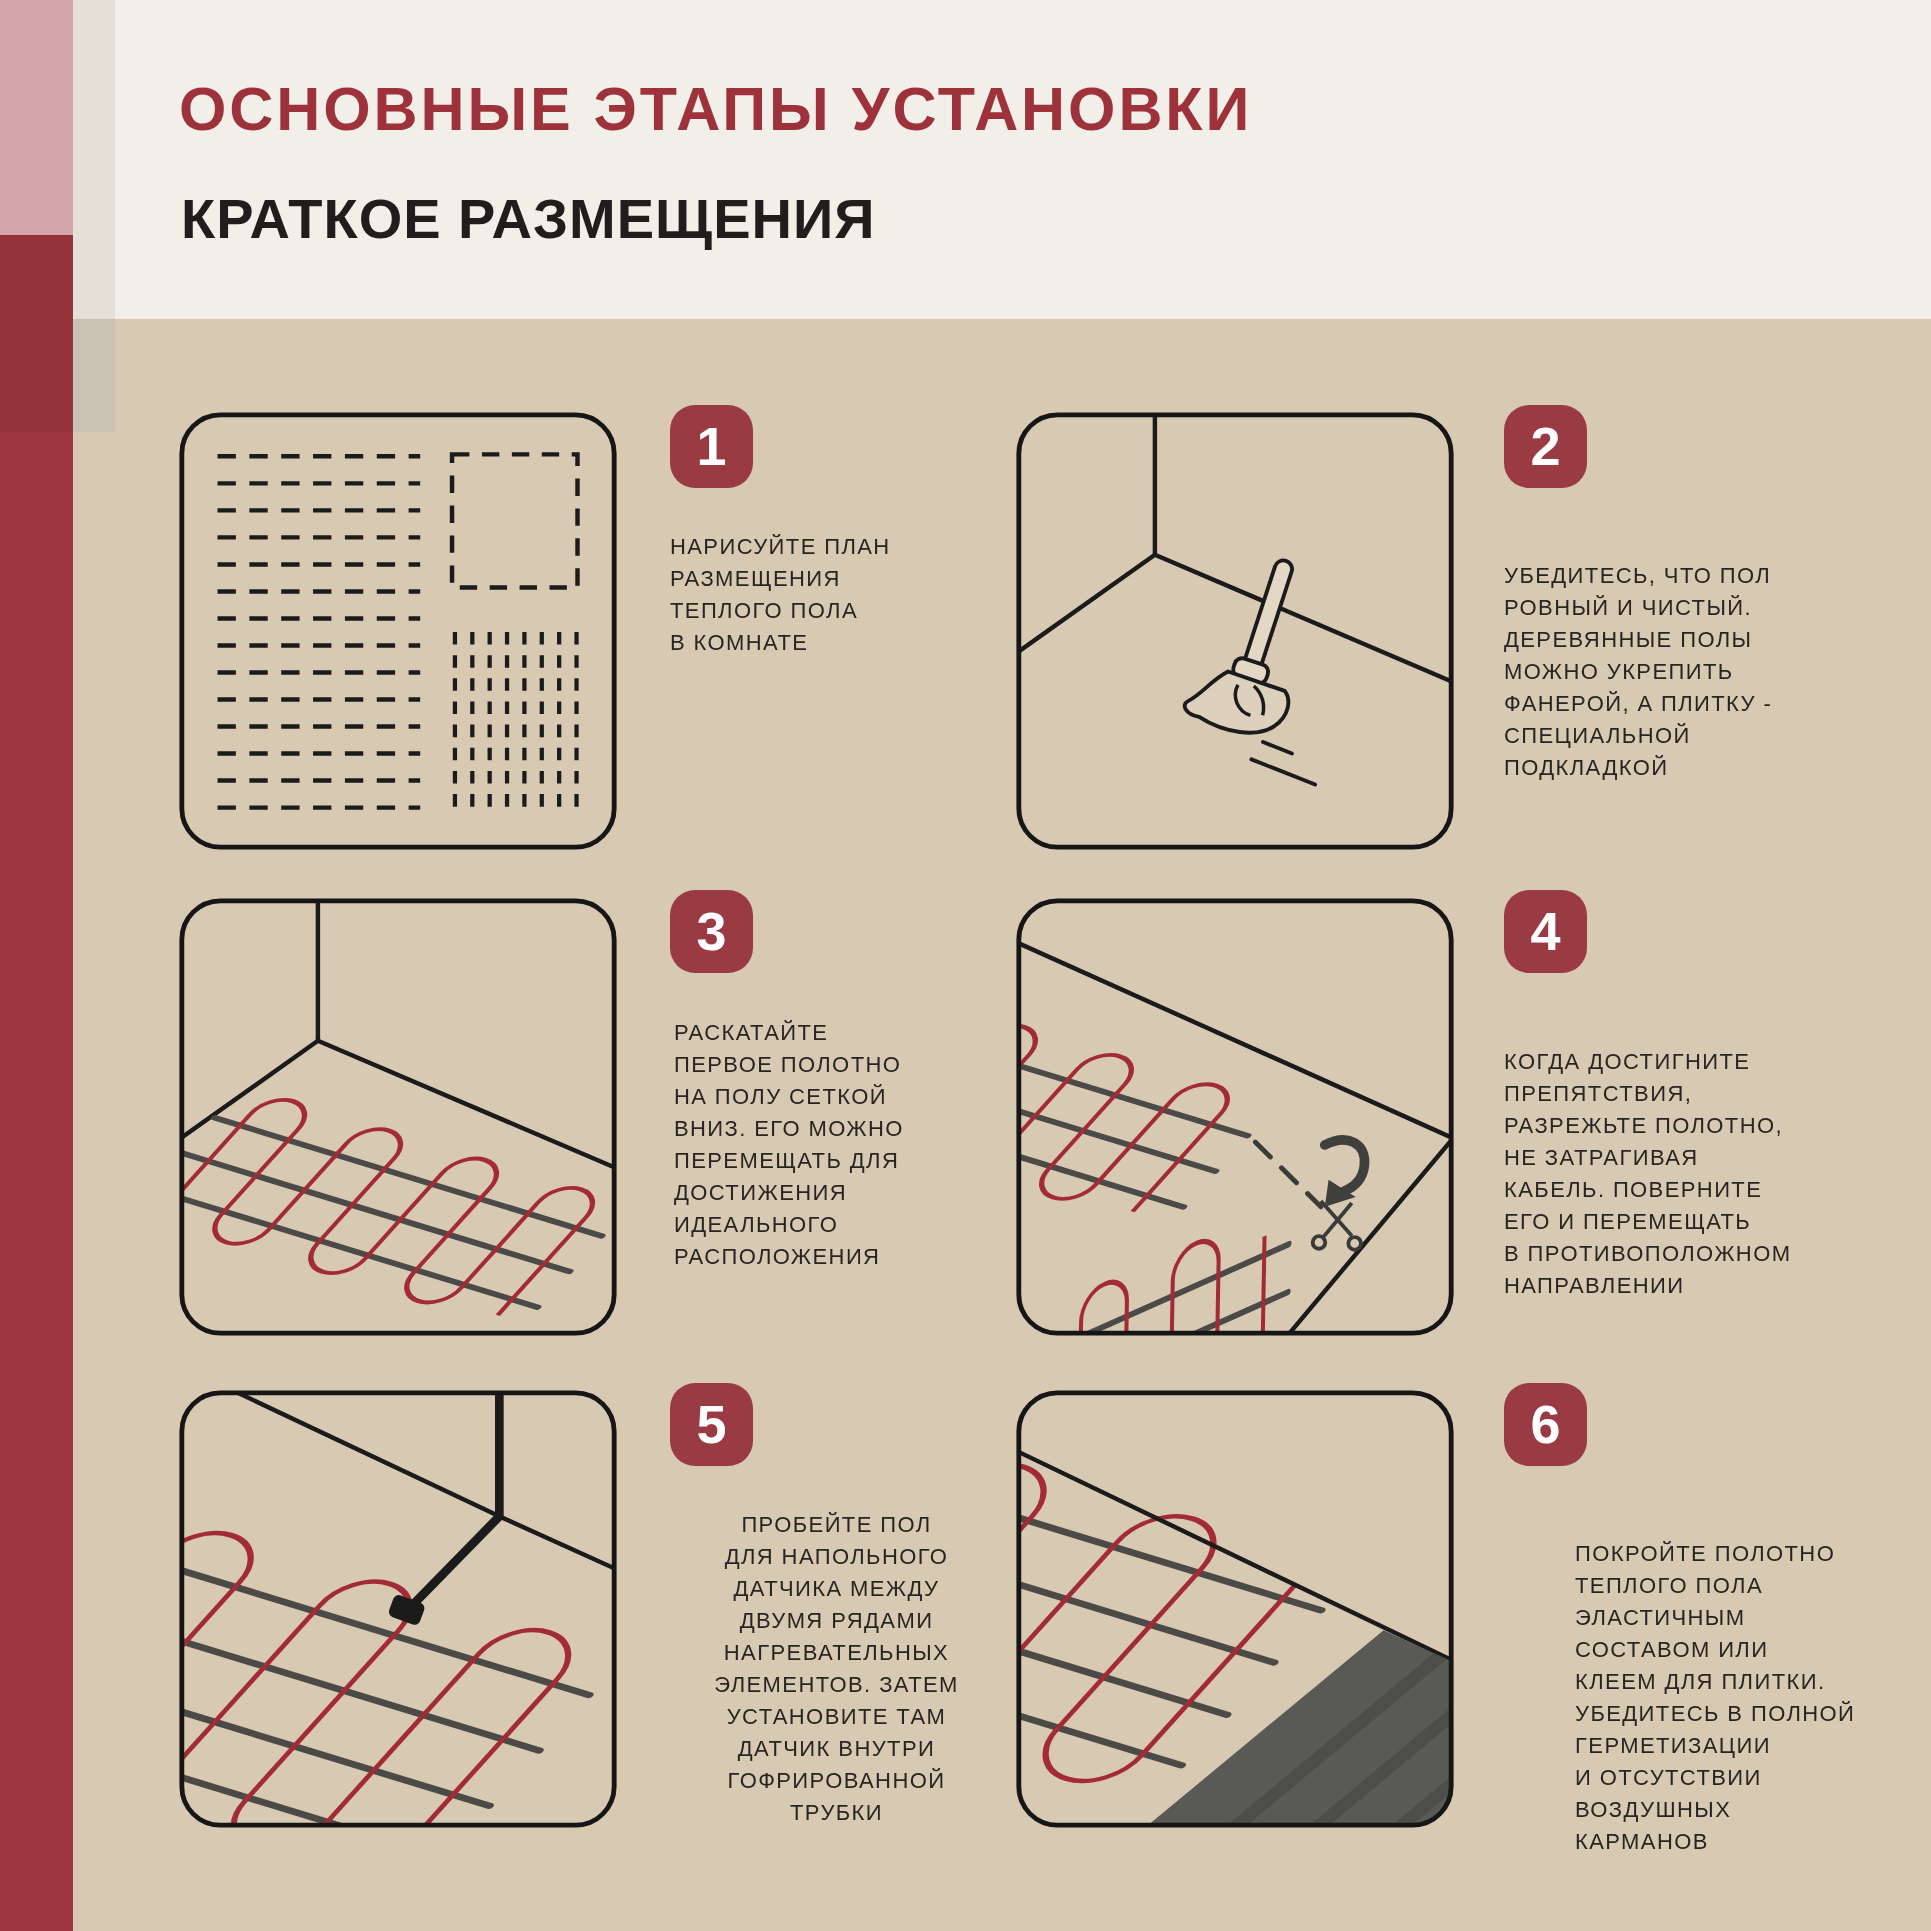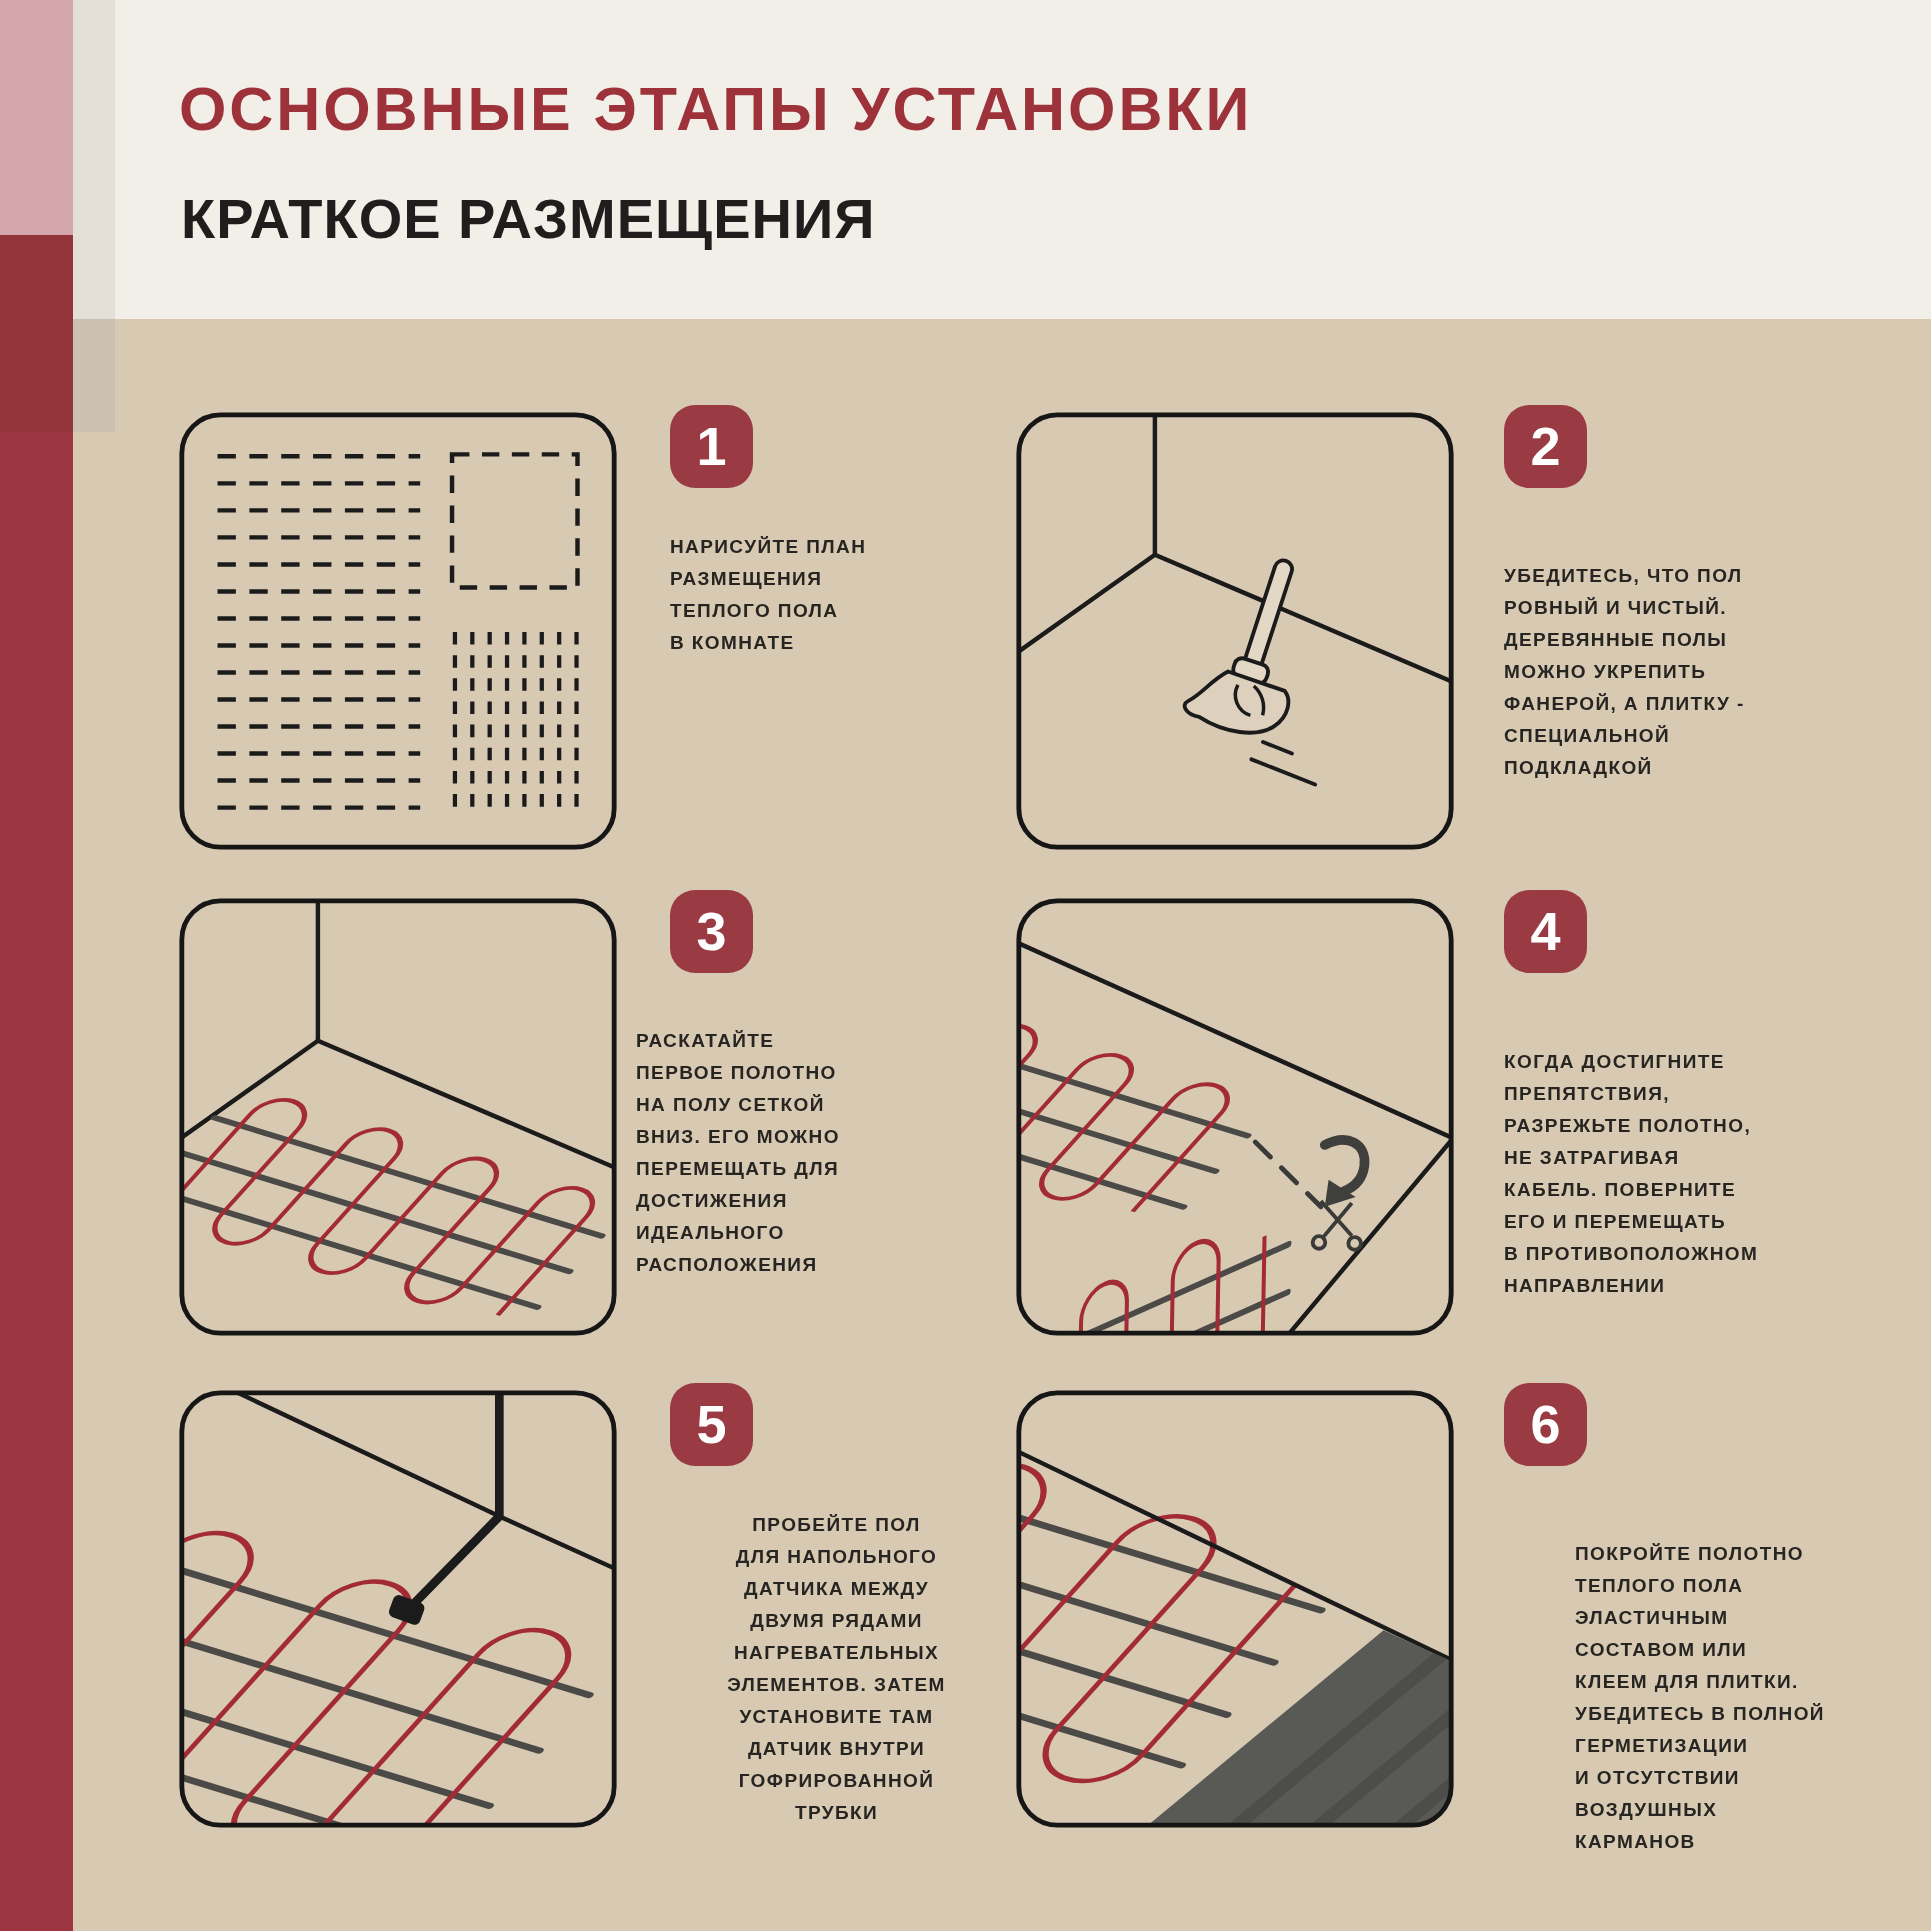--- a/index.html
+++ b/index.html
@@ -27,21 +27,21 @@
     white-space:nowrap;
   }
   .illu{position:absolute;width:442px;height:442px;}
   .illu svg{display:block;width:442px;height:442px;}
   .badge{
     position:absolute;width:83px;height:83px;border-radius:25px;background:#9a3b44;
     color:#ffffff;font-size:54px;font-weight:bold;text-align:center;line-height:83px;
   }
   .step-text{
     position:absolute;
-    color:#262522;font-size:19px;font-weight:bold;line-height:32px;letter-spacing:1.4px;
+    color:#262522;font-size:22px;font-weight:normal;line-height:32px;letter-spacing:1.4px;
     white-space:pre-line;
   }
   .w1{width:333px;} .w2{width:391px;margin-top:29px;}
 </style>
 </head>
 <body>
 
 <div class="header-band"></div>
 <div class="stripe stripe-pink"></div>
 <div class="stripe stripe-maroon"></div>
@@ -157,21 +157,21 @@
         <line x1="-28" y1="130" x2="392" y2="130"></line>
       </g>
       <path d="M 0 150 L 0 26 A 26 26 0 0 1 52 26 L 52 134 A 26 26 0 0 0 104 134 L 104 26 A 26 26 0 0 1 156 26 L 156 134 A 26 26 0 0 0 208 134 L 208 26 A 26 26 0 0 1 260 26 L 260 134 A 26 26 0 0 0 312 134 L 312 26 A 26 26 0 0 1 364 26 L 364 150" fill="none" stroke="#a32b35" stroke-width="4.6"></path>
     </g>
         </g>
   </g>
   <rect x="5" y="5" width="448" height="448" rx="40" fill="none" stroke="#161616" stroke-width="5"></rect>
 </svg>
 </div>
 <div class="badge" style="left:670px;top:890px;">3</div>
-<div class="step-text w1" style="left:636px;top:1017px;margin-top:8px;">РАСКАТАЙТЕ
+<div class="step-text w1" style="left:674px;top:1017px;">РАСКАТАЙТЕ
 ПЕРВОЕ ПОЛОТНО
 НА ПОЛУ СЕТКОЙ
 ВНИЗ. ЕГО МОЖНО
 ПЕРЕМЕЩАТЬ ДЛЯ
 ДОСТИЖЕНИЯ
 ИДЕАЛЬНОГО
 РАСПОЛОЖЕНИЯ</div>
 
 <div class="illu" style="left:1014px;top:896px;">
 <svg viewBox="0 0 458 458">

